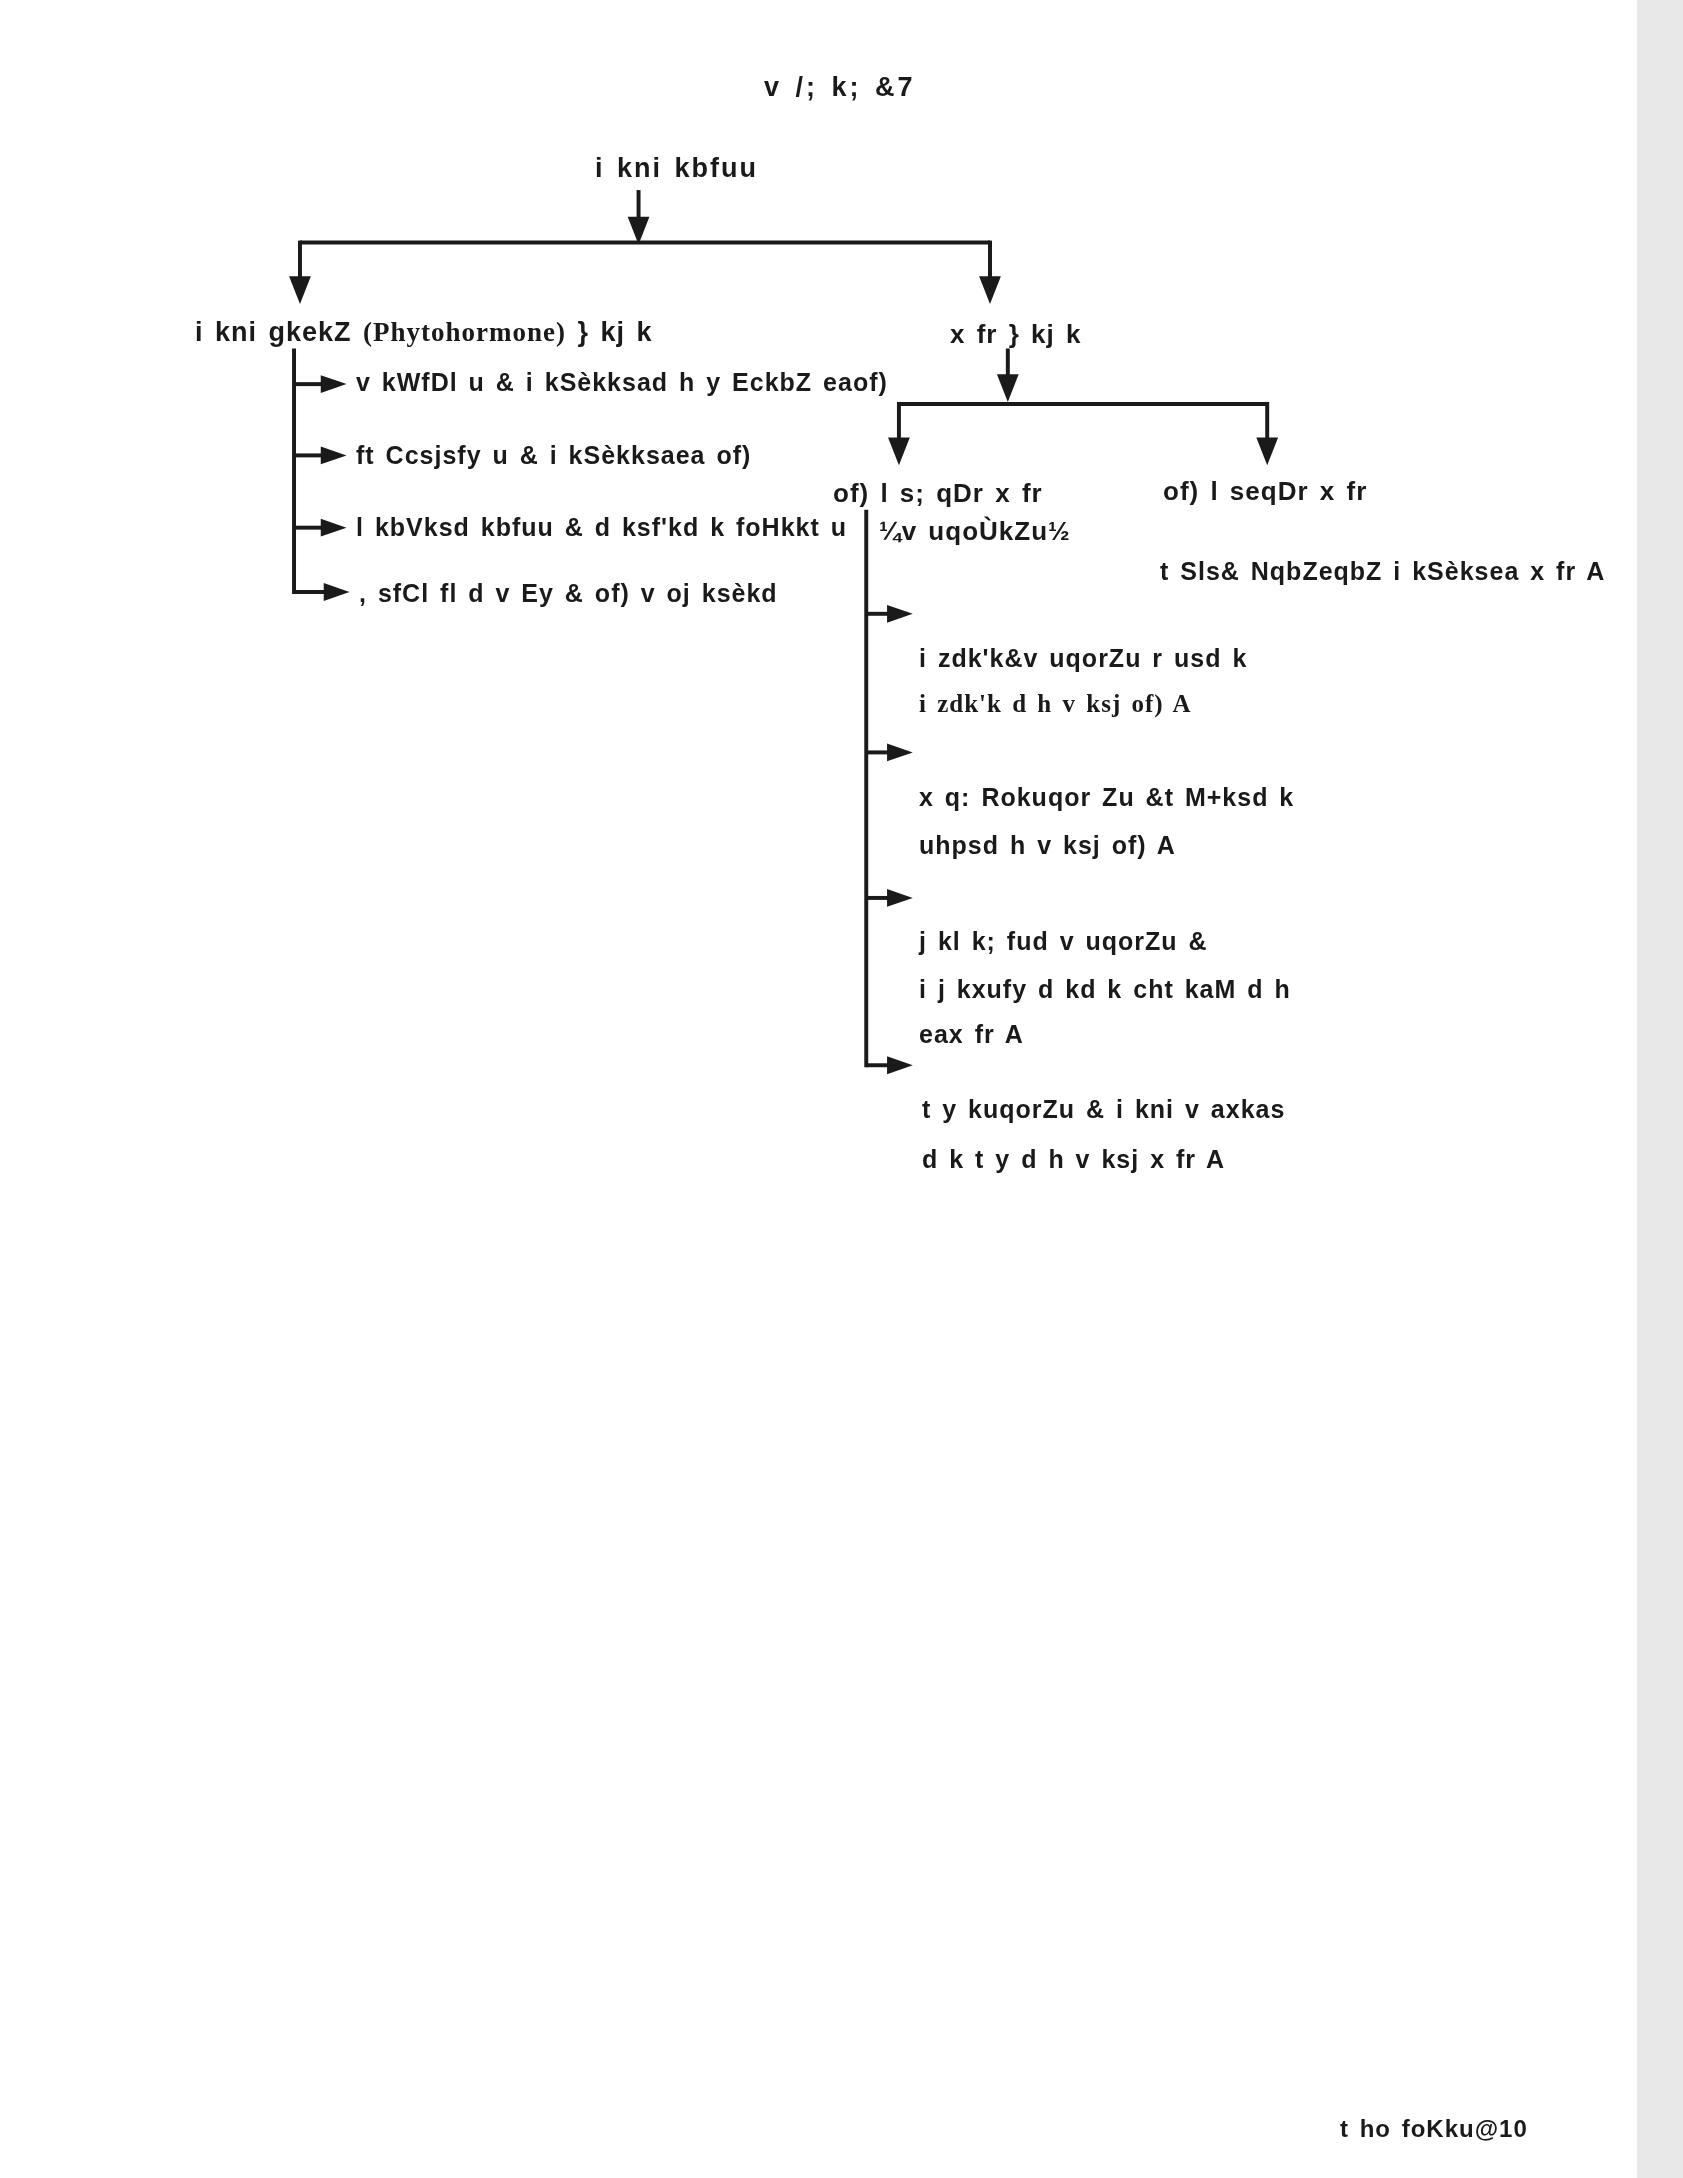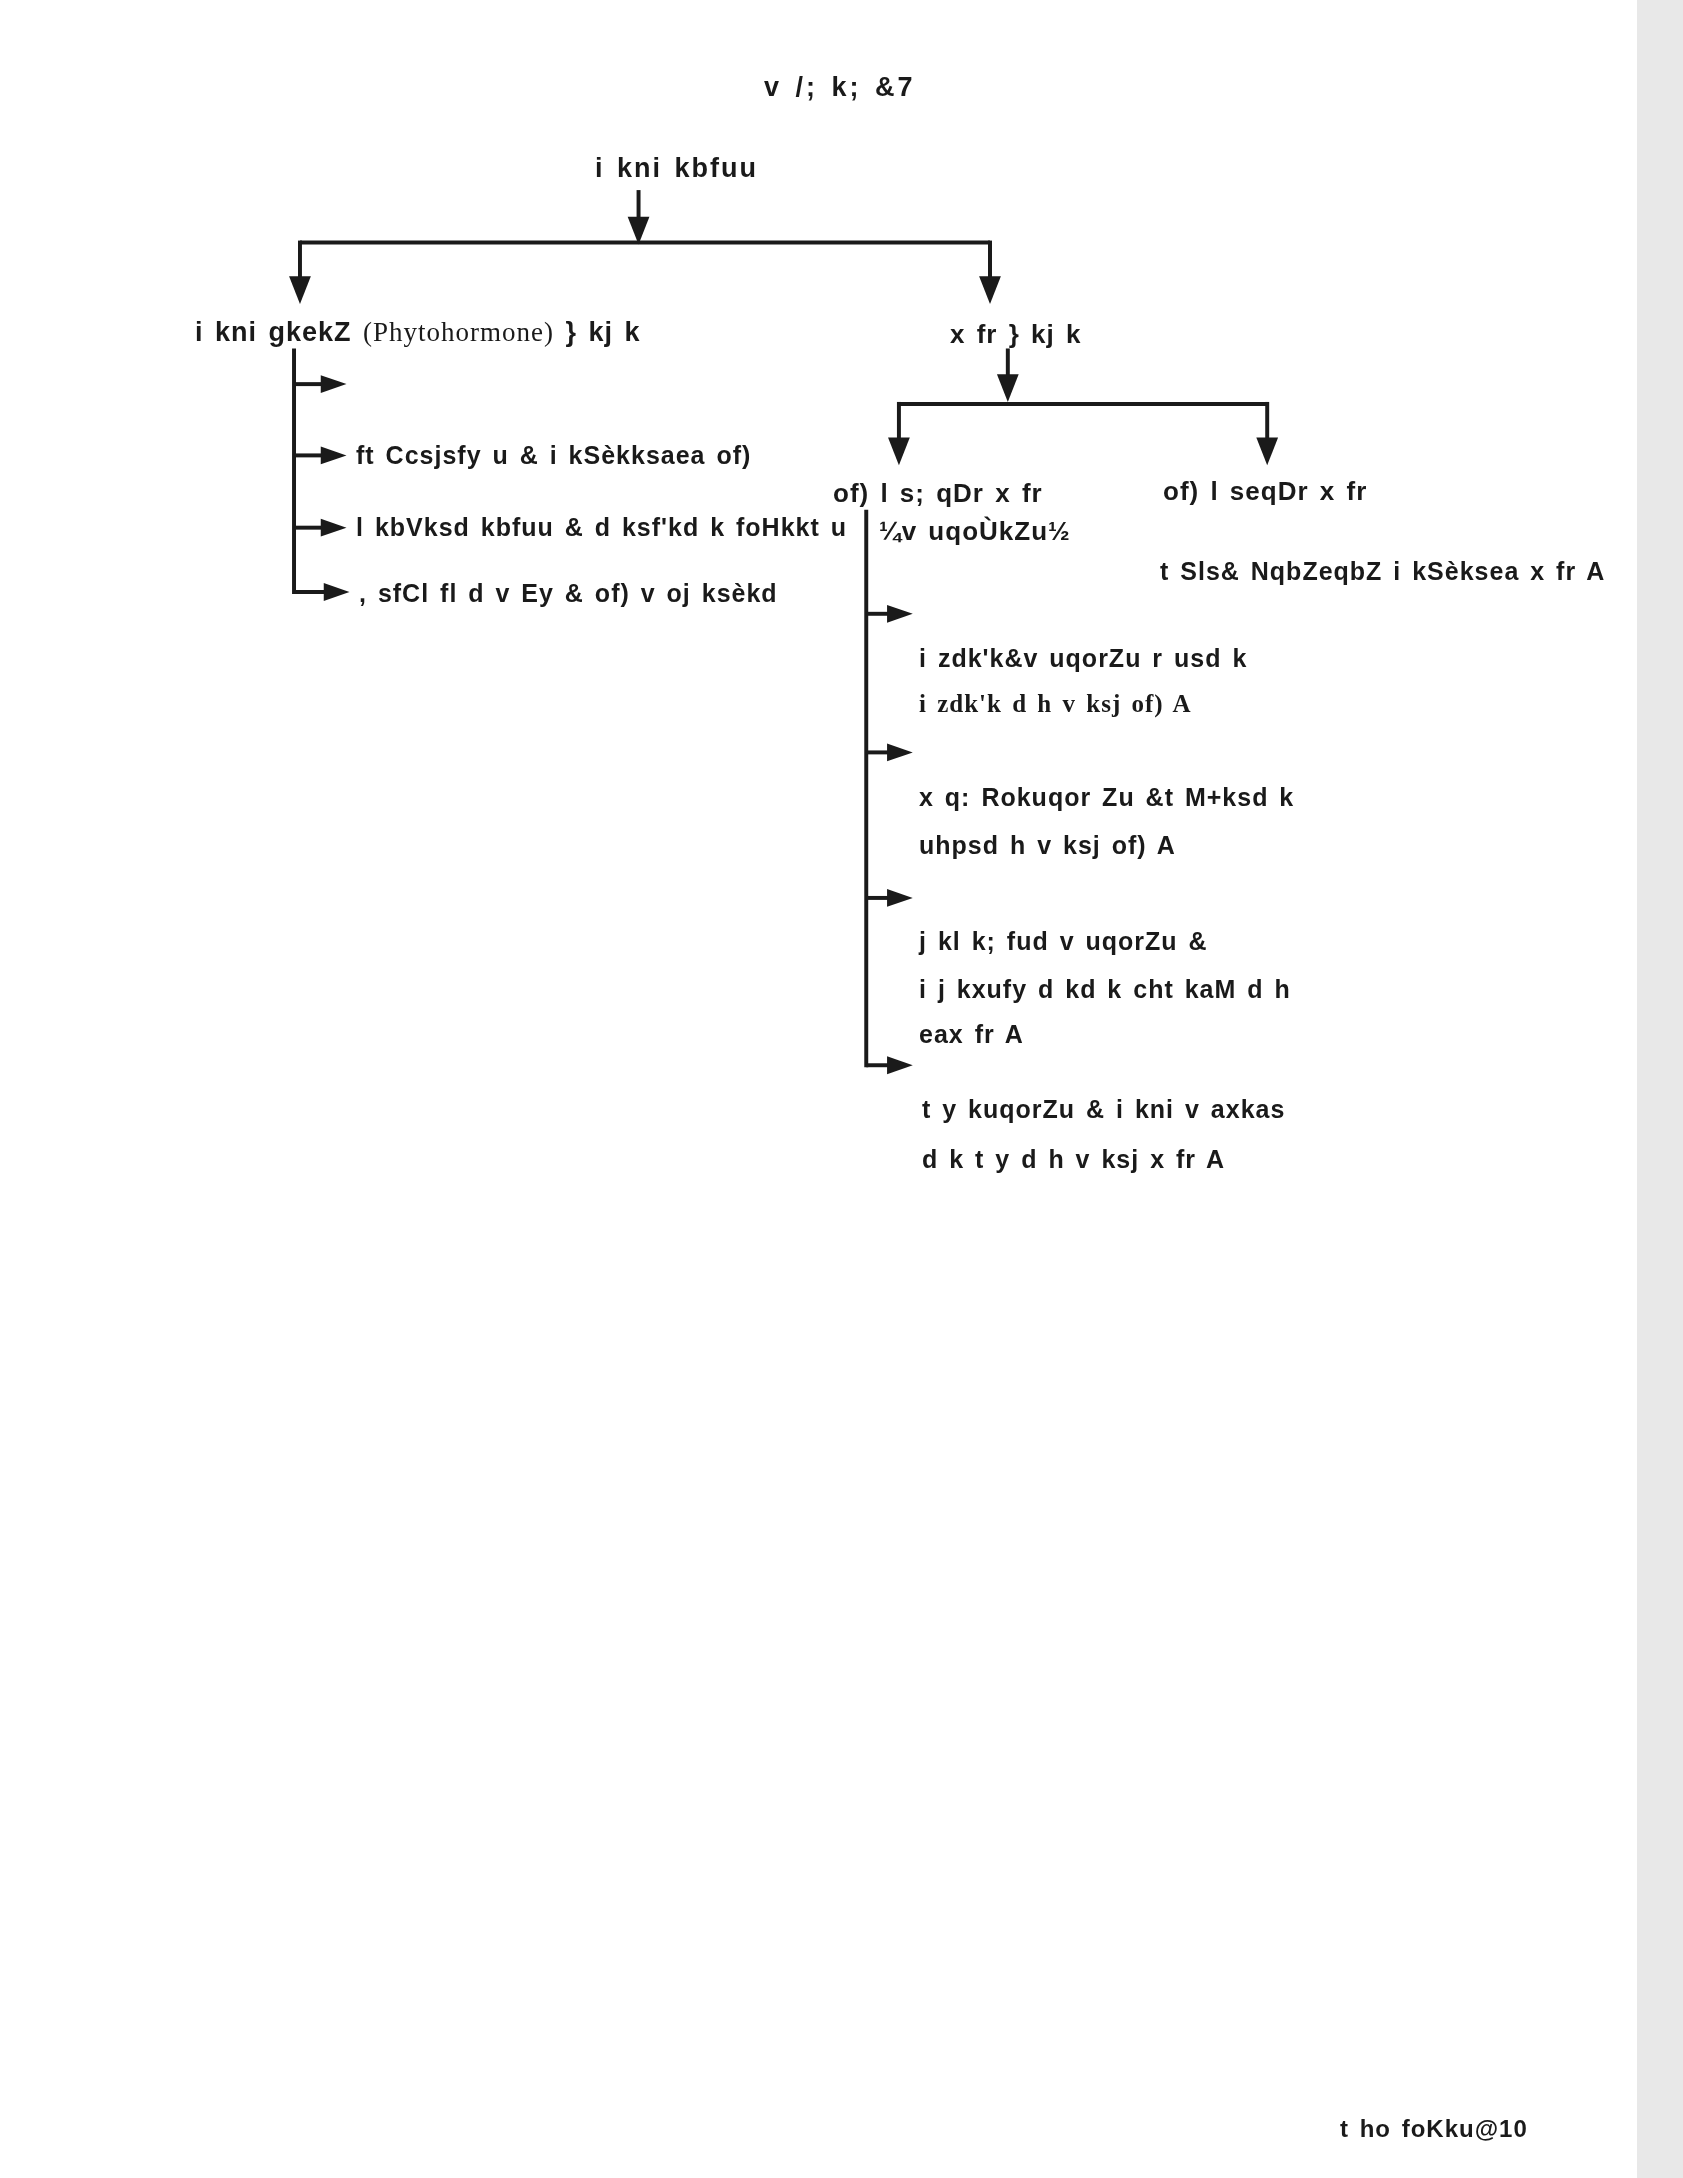--- a/index.html
+++ b/index.html
@@ -22,21 +22,21 @@
     white-space:nowrap;
     color:var(--ink,#1a1a1a);
   }
   .title   { font-size:27px; letter-spacing:3px; }
   .root    { font-size:27px; letter-spacing:2px; }
   .hdr     { font-size:27px; }
   .item    { font-size:25px; }
   .lbl     { font-size:26px; }
   .sub     { font-size:25px;margin-top:44px; }
   .footer  { font-size:24px;margin-top:8px; }
-  .latin   { font-family:"Liberation Serif", serif; font-weight:normal; }
+  .latin   { font-family:"Liberation Serif", serif; font-weight:bold; }
   svg line, svg polyline { stroke:var(--ink,#1a1a1a); stroke-width:4; fill:none; }
   svg polygon { fill:var(--ink,#1a1a1a); stroke:none; }
 </style>
 </head>
 <body>
 
 <div class="canvas">
 
   <svg class="connectors" width="1683" height="2178" viewBox="0 0 1700 2200">
 
@@ -87,20 +87,21 @@
       <polygon points="922,1076 896,1067 896,1085"></polygon>
     </g>
   </svg>
 
   <div class="t title" style="left:764px; top:72px;">v /; k; &amp;7</div>
 
   <div class="t root" style="left:595px; top:153px;">i kni kbfuu</div>
 
   <div class="t hdr" style="left:195px; top:317px;"><span>i kni gkekZ </span><span class="latin">(Phytohormone)</span><span> } kj k</span></div>
 
+  <div class="t item" style="left:356px; top:368px;">v kWfDl u &amp; i kSèkksad h y EckbZ eaof)</div>
   <div class="t item" style="left:356px; top:441px;">ft Ccsjsfy u &amp; i kSèkksaea of)</div>
   <div class="t item" style="left:356px; top:513px;">l kbVksd kbfuu &amp; d ksf'kd k foHkkt u</div>
   <div class="t item" style="left:359px; top:579px;">, sfCl fl d v Ey &amp; of) v oj ksèkd</div>
 
   <div class="t lbl" style="left:950px; top:319px;">x fr } kj k</div>
 
   <div class="t lbl" style="left:833px; top:478px;">of) l s; qDr x fr</div>
   <div class="t lbl" style="left:879px; top:516px;">¼v uqoÙkZu½</div>
 
   <div class="t lbl" style="left:1163px; top:476px;">of) l seqDr x fr</div>

